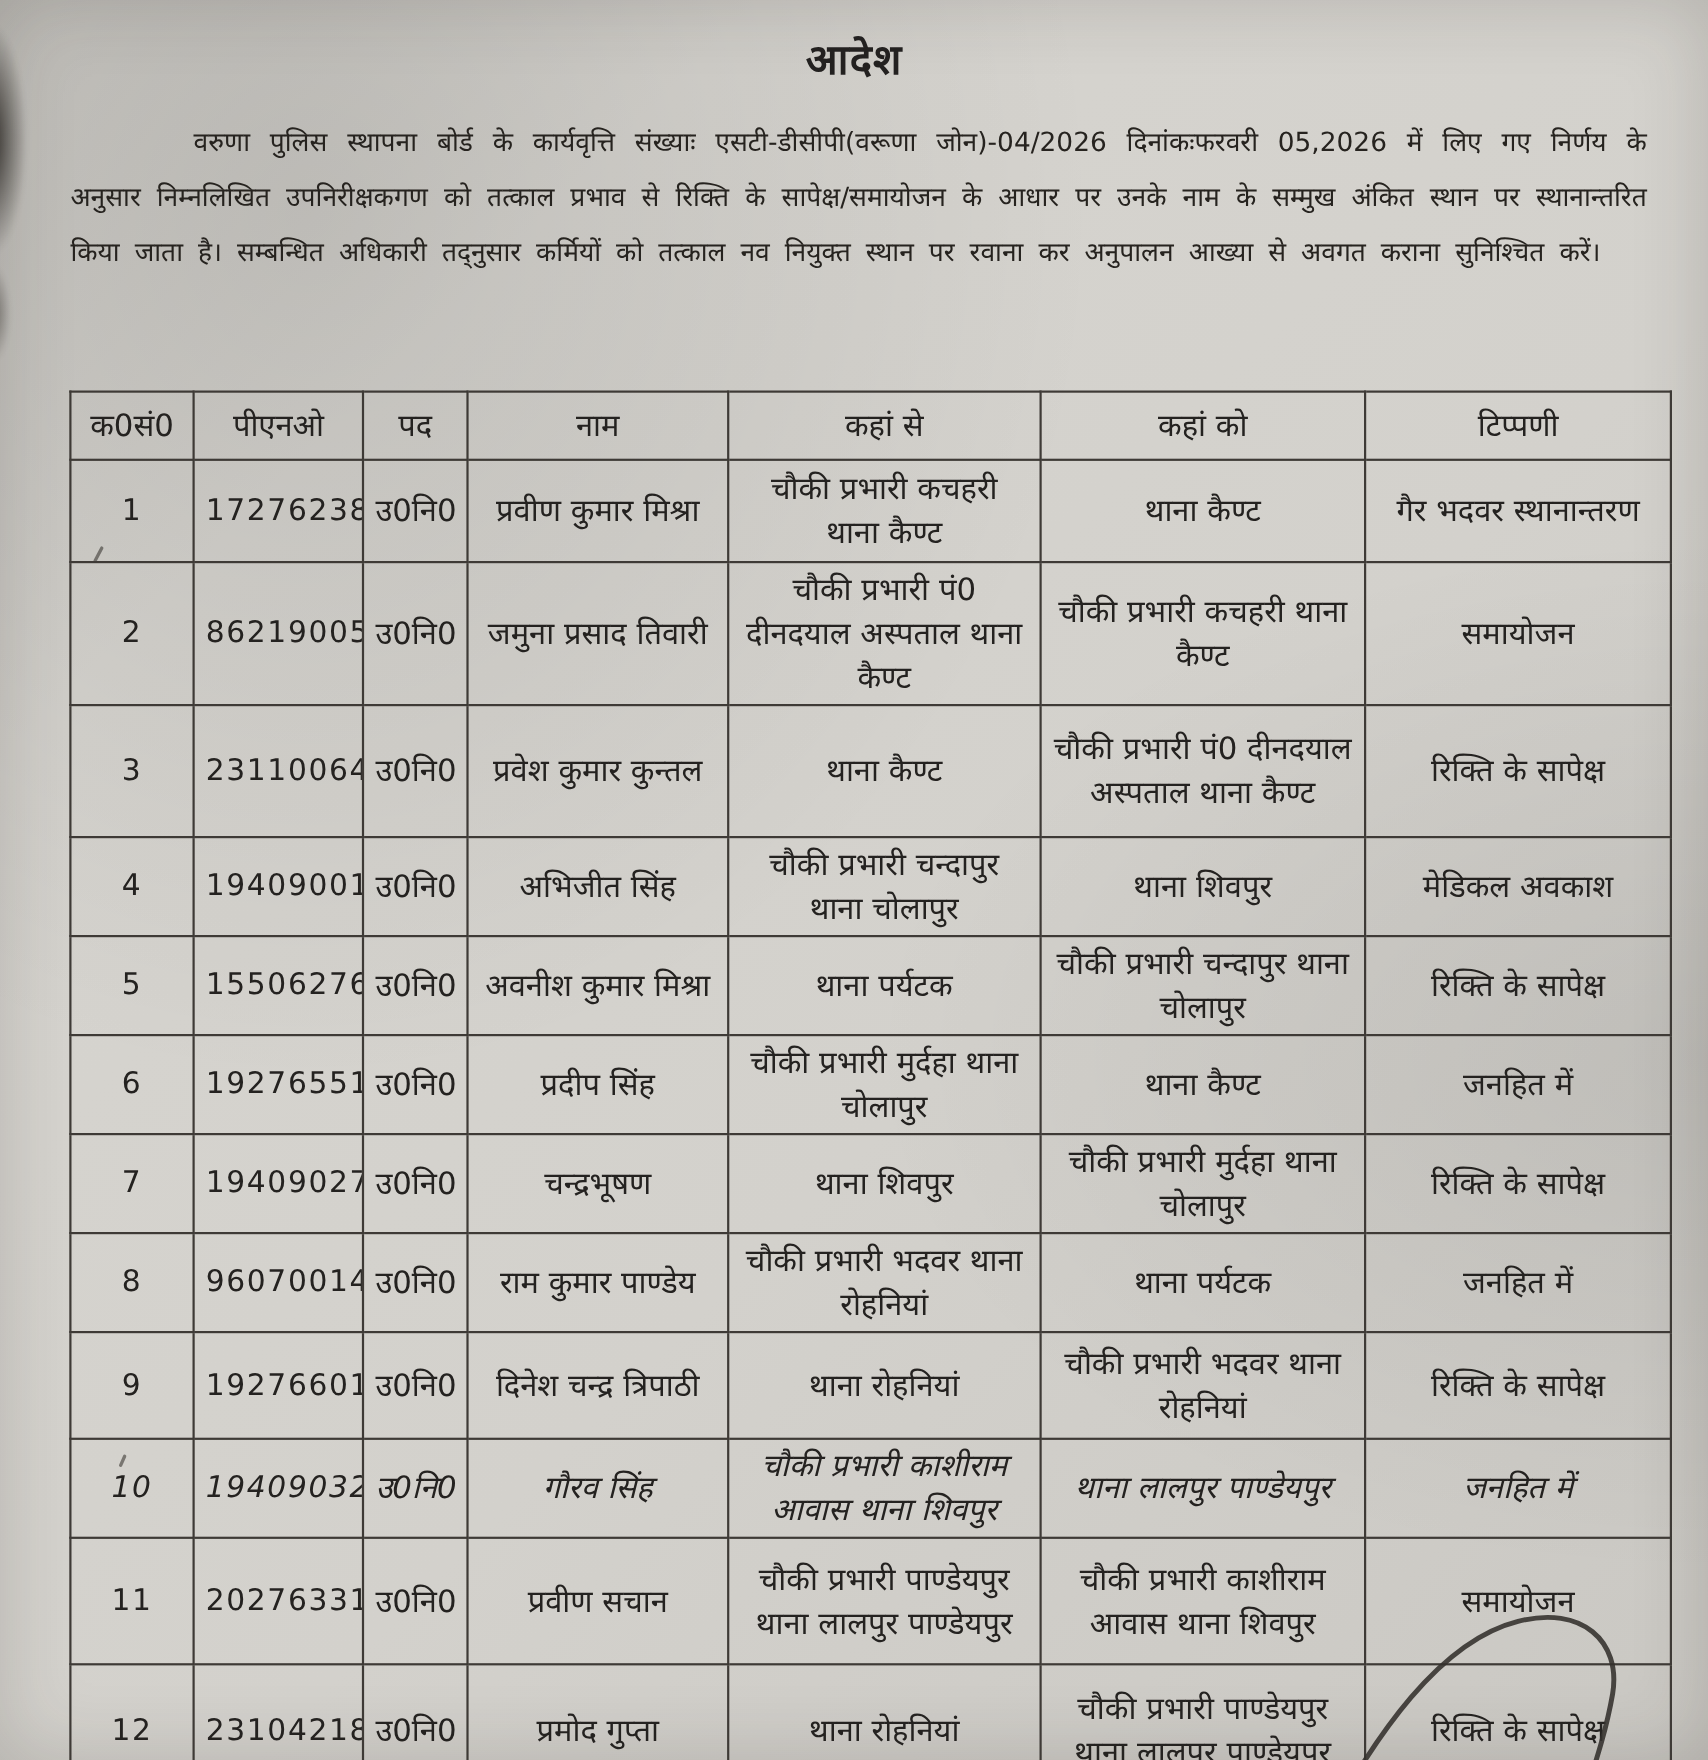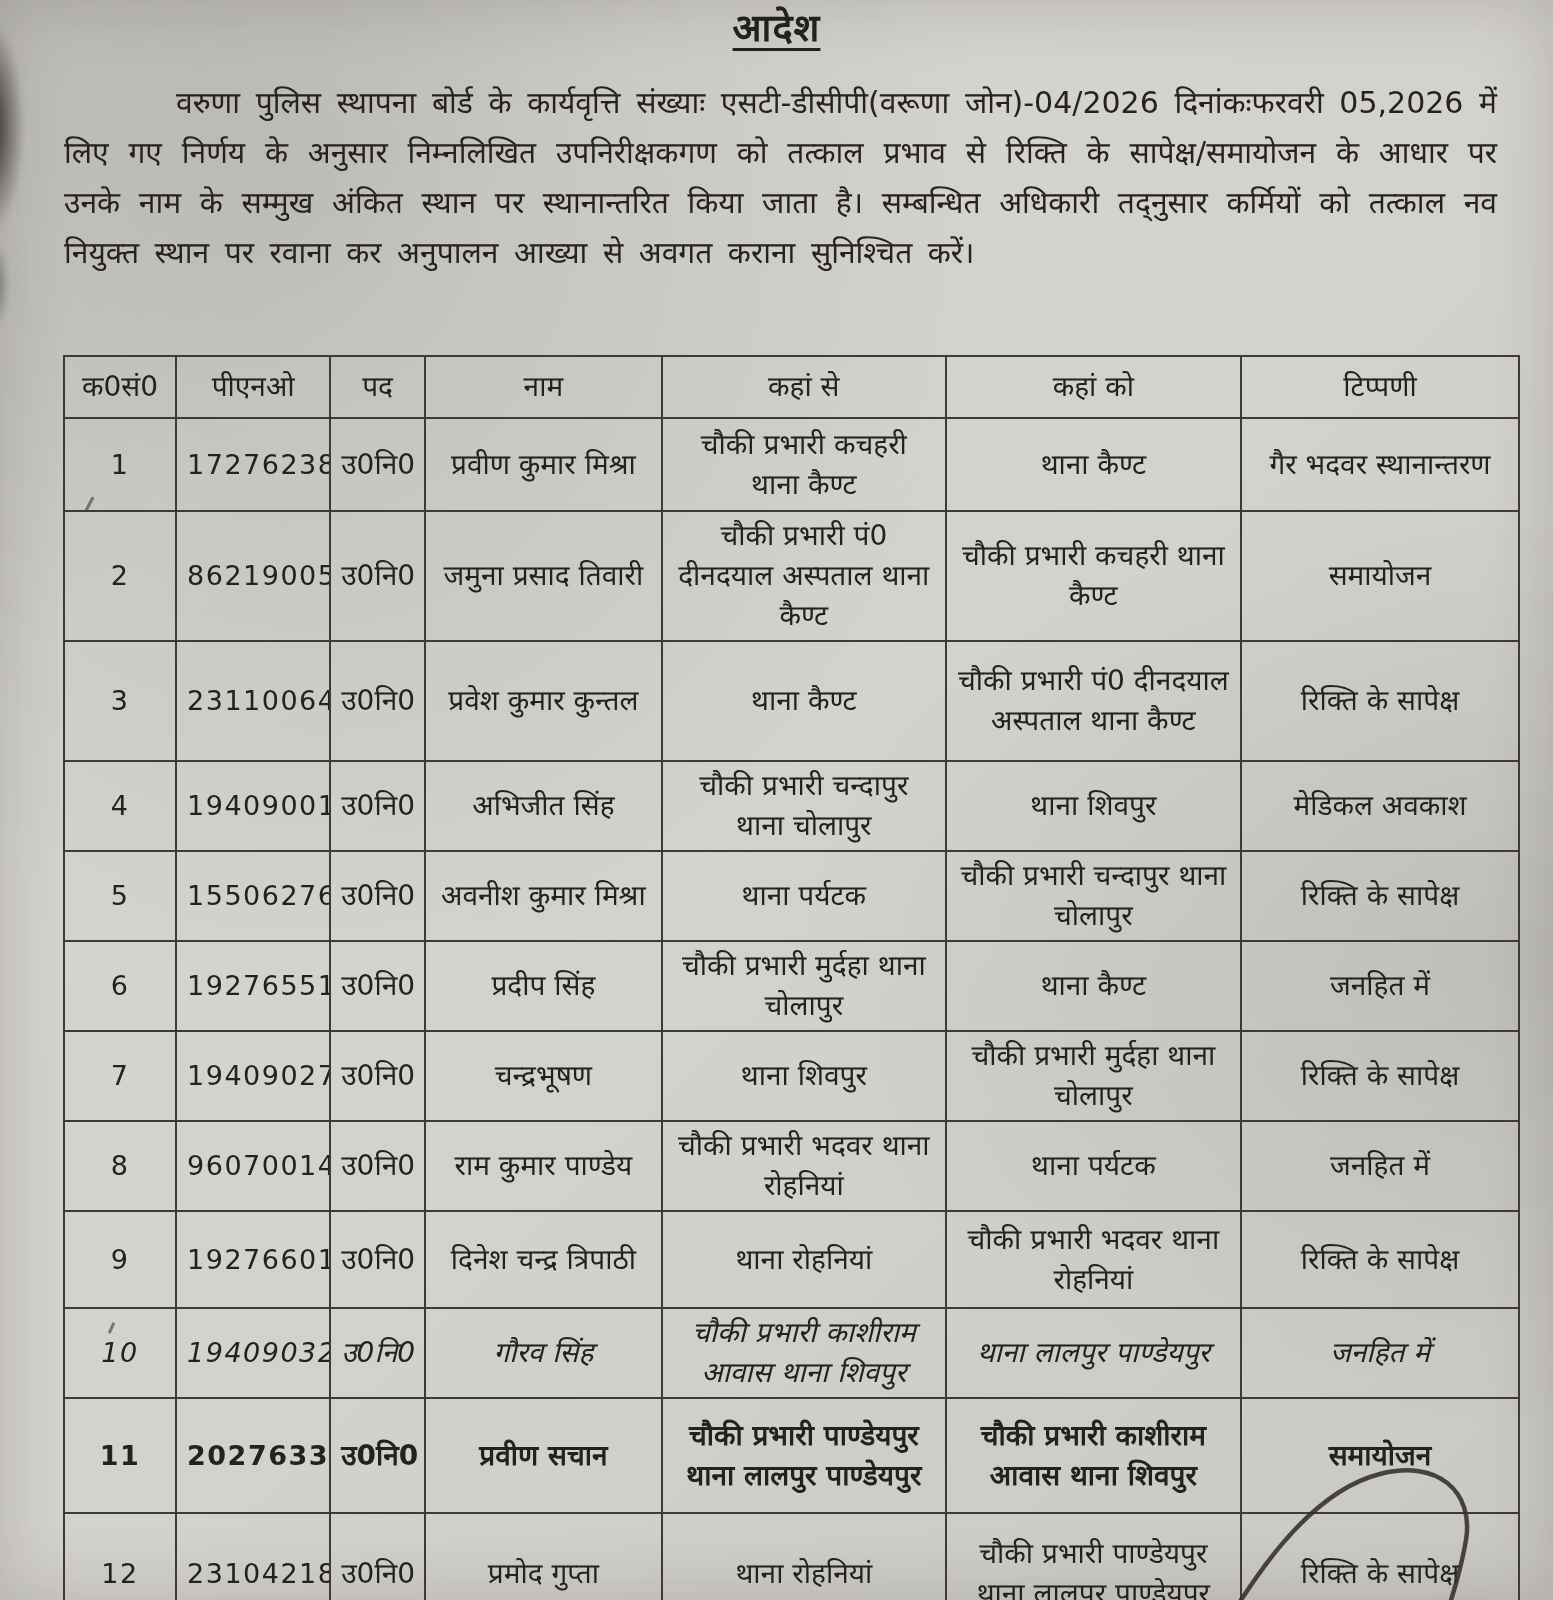--- a/index.html
+++ b/index.html
@@ -34,31 +34,31 @@
   .stray-mark{
     position:absolute;
     background:rgba(45,42,38,0.55);
     border-radius:2px;
   }
   .mark-1{ left:88px; top:496px; width:3px; height:16px; transform:rotate(28deg); }
   .mark-2{ left:110px; top:1322px; width:3px; height:12px; transform:rotate(24deg); }
 
   .title{
     margin:0;
+    padding-top:26px;
     text-align:center;
     font-size:38px;
     font-weight:bold;
     letter-spacing:1px;
-    text-decoration:underline;
     text-underline-offset:7px;
     text-decoration-thickness:3px;
   }
   .body-text{
     margin:26px 56px 0 64px;
-    font-size:30px;
+    font-size:24px;
     line-height:50px;
     text-align:justify;
     text-indent:112px;
     word-spacing:6px;
     color:#26231f;
   }
   table.order{
     position:absolute;
     left:63px;
     top:355px;
@@ -213,21 +213,21 @@
         </tr>
         <tr style="height: 87px; font-style: italic;">
           <td class="num">10</td>
           <td class="num">194090320</td>
           <td>उ0नि0</td>
           <td>गौरव सिंह</td>
           <td>चौकी प्रभारी काशीराम आवास थाना शिवपुर</td>
           <td>थाना लालपुर पाण्डेयपुर</td>
           <td>जनहित में</td>
         </tr>
-        <tr style="height: 115px; font-weight: bold;">
+        <tr style="height: 115px;">
           <td class="num">11</td>
           <td class="num">202763316</td>
           <td>उ0नि0</td>
           <td>प्रवीण सचान</td>
           <td>चौकी प्रभारी पाण्डेयपुर थाना लालपुर पाण्डेयपुर</td>
           <td>चौकी प्रभारी काशीराम आवास थाना शिवपुर</td>
           <td>समायोजन</td>
         </tr>
         <tr style="height: 122px;">
           <td class="num">12</td>

